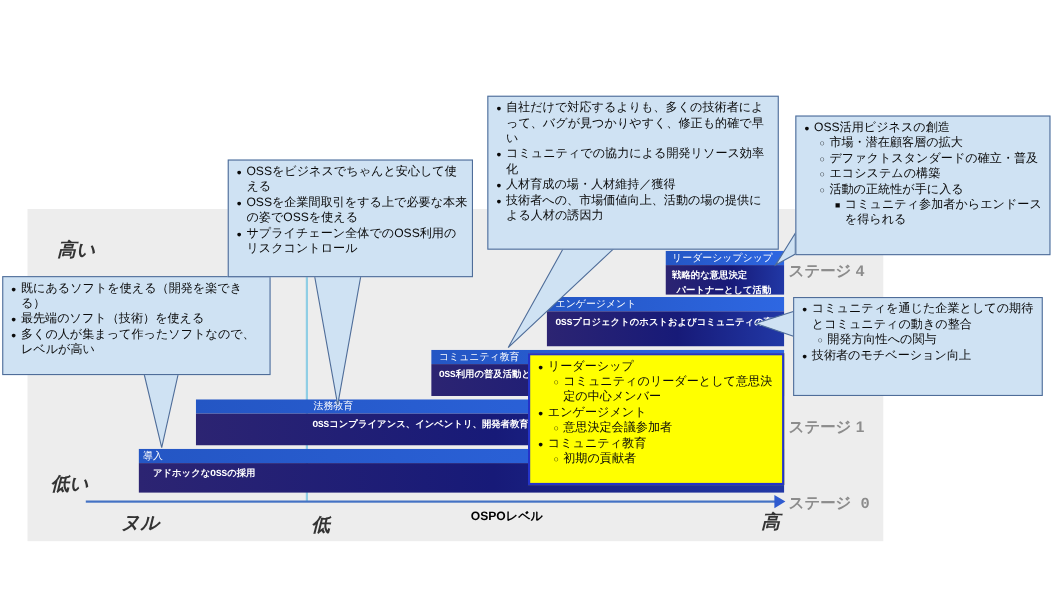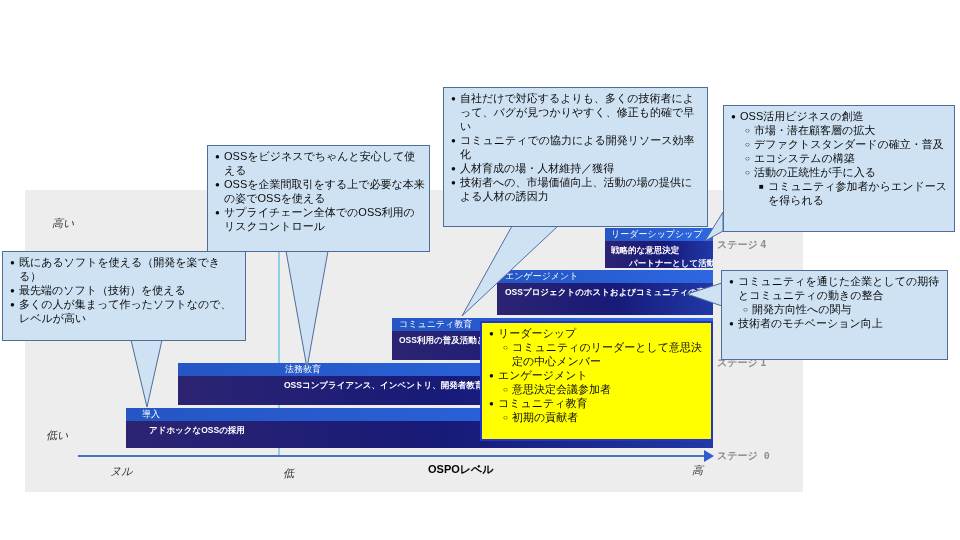--- a/index.html
+++ b/index.html
@@ -6,31 +6,31 @@
   #slide{
     position:relative;width:960px;height:540px;background:#fff;overflow:hidden;
     font-family:"Liberation Sans","DejaVu Sans",sans-serif;color:#111;
   }
   
   .plot{position:absolute;left:25px;top:190px;width:778px;height:302px;background:#ededed;}
   .vline{position:absolute;left:278px;top:205px;width:2px;height:251px;background:#7ec8e3;opacity:.85;}
   .xaxis{position:absolute;left:78px;top:455px;width:628px;height:0;border-top:2px solid #4472c4;}
   .xarrow{position:absolute;left:704px;top:450px;width:0;height:0;
     border-left:10px solid #2f5bd0;border-top:6px solid transparent;border-bottom:6px solid transparent;}
-  .axis-label{position:absolute;font-size:11px;font-weight:normal;color:#333;font-style:italic;}
+  .axis-label{position:absolute;font-size:17px;font-weight:bold;color:#333;font-style:italic;}
   .axis-title{position:absolute;font-size:11px;font-weight:bold;color:#000;}
-  .stage-label{position:absolute;left:717px;font-size:10px;color:#8c8c8c;font-weight:bold;white-space:nowrap;}
+  .stage-label{position:absolute;left:717px;font-size:14px;color:#8c8c8c;font-weight:bold;white-space:nowrap;}
   
   .bar{position:absolute;overflow:hidden;}
   .bar-header{height:13px;background:linear-gradient(90deg,#2456c4,#2e67e2);
     color:#fff;font-size:9px;font-weight:normal;line-height:13px;white-space:nowrap;}
   .bar-body{position:absolute;left:0;right:0;top:13px;bottom:0;
     background:linear-gradient(90deg,#2c2472 0%,#171a78 55%,#2138a6 100%);
     color:#fff;font-size:8.5px;font-weight:bold;white-space:nowrap;}
-  .bar-body .line{padding-top:4px;}
+  .bar-body .line{padding-top:4px;font-family:Liberation Mono, monospace;}
   .bar-body .line2{padding-top:1px;}
   #bar-intro{left:126px;top:408px;width:587px;height:40px;}
   #bar-legal{left:178px;top:363px;width:494px;height:42px;}
   #bar-community{left:392px;top:318px;width:321px;height:42px;}
   #bar-engagement{left:497px;top:270px;width:216px;height:45px;}
   #bar-leadership{left:605px;top:228px;width:108px;height:40px;}
   
   .callout{position:absolute;background:#cfe2f3;border:1px solid #4f6d99;
     padding:4px 4px 2px 3px;font-size:11px;line-height:1.27;color:#0a0a0a;box-sizing:border-box;}
   #box1{left:2px;top:251px;width:244px;height:90px;}
@@ -52,23 +52,23 @@
 
 <div id="slide">
 
   <div class="plot"></div>
   <div class="vline"></div>
 
   <div class="axis-label" style="left:52px;top:216px;">高い</div>
   <div class="axis-label" style="left:46px;top:428px;">低い</div>
 
   <div class="bar" id="bar-intro">
-    <div class="bar-header" style="padding-left:16px">導入</div>
-    <div class="bar-body">
-        <div class="line" style="padding-left:23px">アドホックなOSSの採用</div>
+    <div class="bar-header" style="padding-left:4px">導入</div>
+    <div class="bar-body">
+        <div class="line" style="padding-left:13px">アドホックなOSSの採用</div>
       </div>
   </div>
   <div class="bar" id="bar-legal">
     <div class="bar-header" style="padding-left:107px">法務教育</div>
     <div class="bar-body">
         <div class="line" style="padding-left:106px">OSSコンプライアンス、インベントリ、開発者教育</div>
       </div>
   </div>
   <div class="bar" id="bar-community">
     <div class="bar-header" style="padding-left:7px">コミュニティ教育</div>
@@ -79,33 +79,33 @@
   <div class="bar" id="bar-engagement">
     <div class="bar-header" style="padding-left:8px">エンゲージメント</div>
     <div class="bar-body">
         <div class="line" style="padding-left:8px">OSSプロジェクトのホストおよびコミュニティの育成</div>
       </div>
   </div>
   <div class="bar" id="bar-leadership">
     <div class="bar-header" style="padding-left:6px">リーダーシップシップ</div>
     <div class="bar-body">
       <div class="line" style="padding-left:6px">戦略的な意思決定</div>
-      <div class="line2" style="padding-left:24px">パートナーとして活動</div>
+      <div class="line2" style="padding-left:10px">パートナーとして活動</div>
     </div>
   </div>
 
   <div class="xaxis"></div>
   <div class="xarrow"></div>
   <div class="axis-label" style="left:110px;top:464px;">ヌル</div>
   <div class="axis-label" style="left:283px;top:466px;">低</div>
   <div class="axis-title" style="left:428px;top:462px;">OSPOレベル</div>
   <div class="axis-label" style="left:692px;top:463px;">高</div>
 
   <div class="stage-label" style="top:238px;">ステージ 4</div>
-  <div class="stage-label" style="top:356px;">ステージ 1</div>
+  <div class="stage-label" style="top:380px;">ステージ 1</div>
   <div class="stage-label" style="top:449px;font-family:Liberation Mono, monospace;">ステージ 0</div>
 
   <svg class="pointer-svg">
     <polygon points="131,340 162,340 147,407" fill="#cfe2f3" stroke="#4f6d99" stroke-width="1"></polygon>
     <polygon points="286,251 328,251 307,368" fill="#cfe2f3" stroke="#4f6d99" stroke-width="1"></polygon>
     <polygon points="512,226 558,226 462,316" fill="#cfe2f3" stroke="#4f6d99" stroke-width="1"></polygon>
     <polygon points="723,212 723,231 705,241" fill="#cfe2f3" stroke="#4f6d99" stroke-width="1"></polygon>
     <polygon points="722,283 722,306 687,294" fill="#cfe2f3" stroke="#4f6d99" stroke-width="1"></polygon>
   </svg>
 

